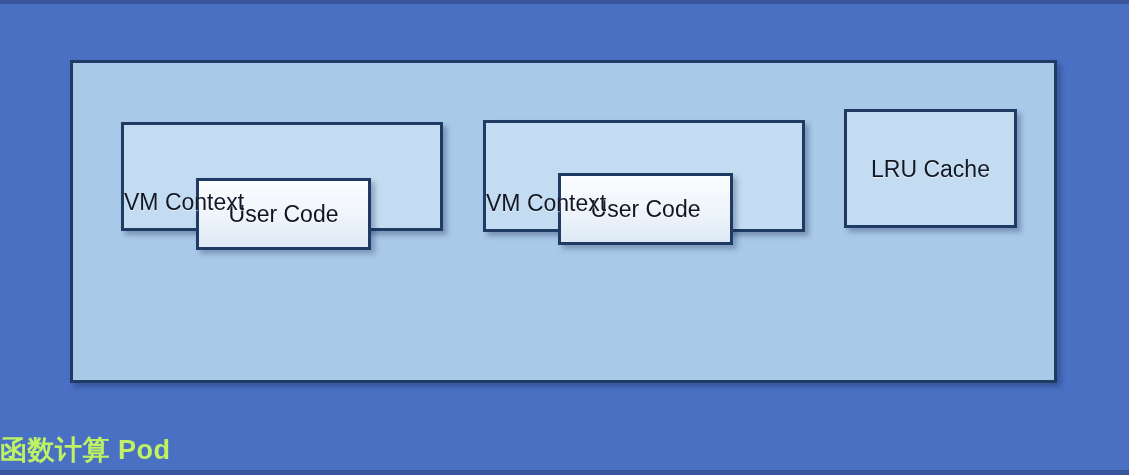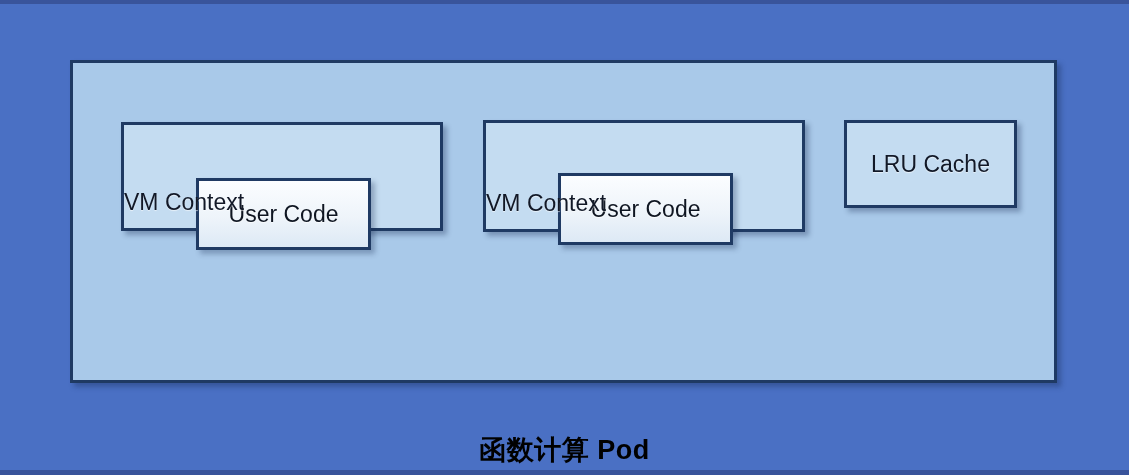--- a/index.html
+++ b/index.html
@@ -62,21 +62,21 @@
     box-shadow: 4px 4px 5px rgba(20, 40, 80, 0.33);
   }
 
   #vm-box-1 { left: 48px;  width: 322px; height: 108px; height: 110px; }
   #vm-box-2 { left: 410px; width: 322px; height: 110px; }
   #lru-box  { left: 771px; width: 173px; height: 110px; }
 
   
   #vm-box-1 { top: 59px;  height: 109px; }
   #vm-box-2 { top: 57px;  height: 112px; }
-  #lru-box  { top: 57px;  height: 88px; }
+  #lru-box  { top: 46px;  height: 119px; }
 
   .vm-label {
     position: absolute;
     left: 0;
     right: 0;
     bottom: 12px;
     text-align: left;
     font-size: 23px;
     color: #111827;
     text-shadow: 0 1px 1px rgba(255,255,255,0.6);
@@ -114,24 +114,24 @@
 
   #code-box-1 { left: 72px; top: 32px; width: 175px; height: 72px; }
   #code-box-2 { left: 72px; top: 29px; width: 175px; height: 72px; }
 
   
   #pod-label {
     position: absolute;
     left: 0;
     right: 0;
     top: 432px;
-    text-align: center;
+    text-align: left;
     font-size: 27px;
     font-weight: bold;
-    color: #000000;
+    color: #bef264;
     letter-spacing: 0.5px;
   }
 
   
   #watermark {
     position: absolute;
     right: 24px;
     top: 434px;
     font-size: 17px;
     color: rgba(228, 238, 252, 0.55);

